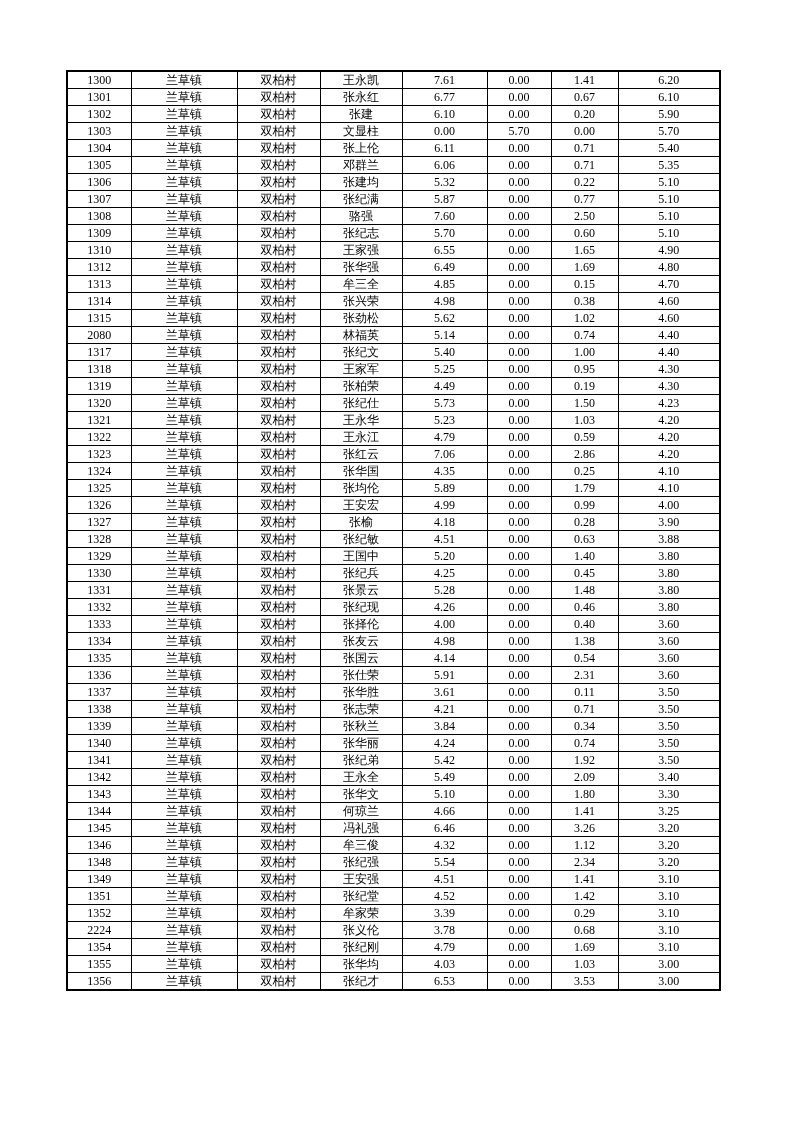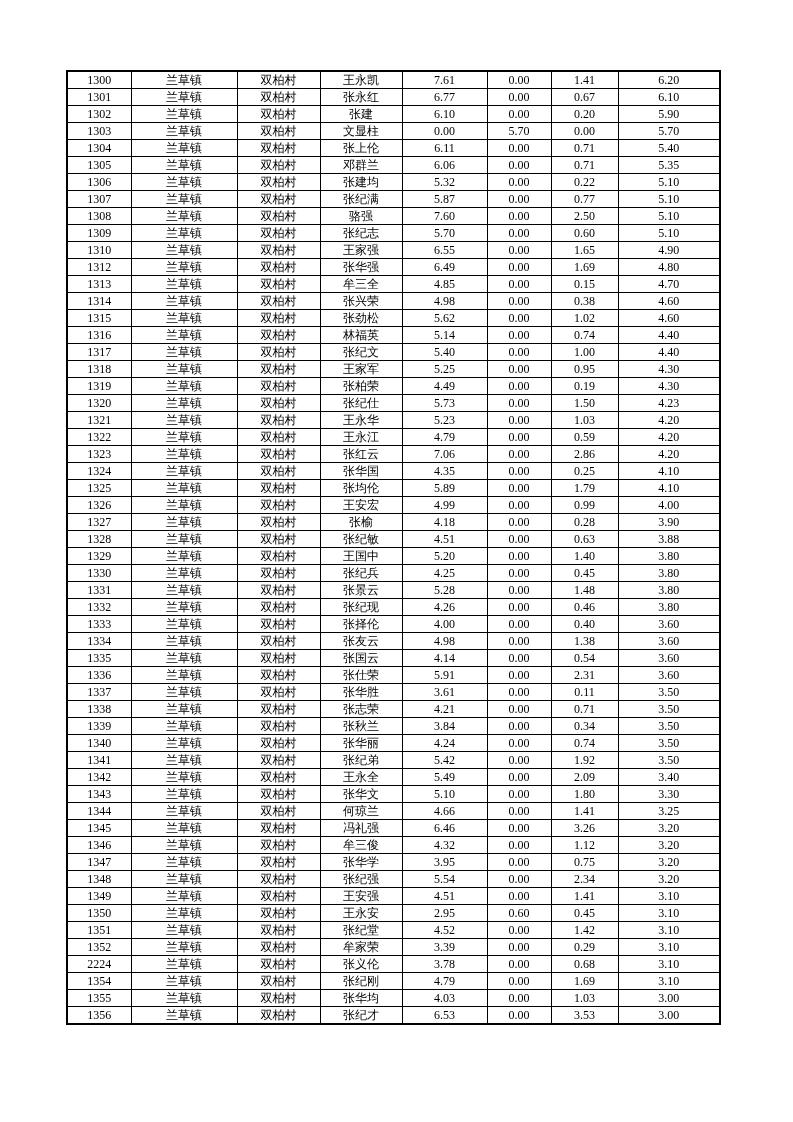--- a/index.html
+++ b/index.html
@@ -217,21 +217,21 @@
     <td>兰草镇</td>
     <td>双柏村</td>
     <td>张劲松</td>
     <td>5.62</td>
     <td>0.00</td>
     <td>1.02</td>
     <td>4.60</td>
   </tr>
 
   <tr>
-    <td>1316</td>
+    <td>2080</td>
     <td>兰草镇</td>
     <td>双柏村</td>
     <td>林福英</td>
     <td>5.14</td>
     <td>0.00</td>
     <td>0.74</td>
     <td>4.40</td>
   </tr>
 
   <tr>
@@ -557,30 +557,20 @@
     <td>1346</td>
     <td>兰草镇</td>
     <td>双柏村</td>
     <td>牟三俊</td>
     <td>4.32</td>
     <td>0.00</td>
     <td>1.12</td>
     <td>3.20</td>
   </tr>
 
-  <tr>
-    <td>1347</td>
-    <td>兰草镇</td>
-    <td>双柏村</td>
-    <td>张华学</td>
-    <td>3.95</td>
-    <td>0.00</td>
-    <td>0.75</td>
-    <td>3.20</td>
-  </tr>
 
   <tr>
     <td>1348</td>
     <td>兰草镇</td>
     <td>双柏村</td>
     <td>张纪强</td>
     <td>5.54</td>
     <td>0.00</td>
     <td>2.34</td>
     <td>3.20</td>
@@ -590,30 +580,20 @@
     <td>1349</td>
     <td>兰草镇</td>
     <td>双柏村</td>
     <td>王安强</td>
     <td>4.51</td>
     <td>0.00</td>
     <td>1.41</td>
     <td>3.10</td>
   </tr>
 
-  <tr>
-    <td>1350</td>
-    <td>兰草镇</td>
-    <td>双柏村</td>
-    <td>王永安</td>
-    <td>2.95</td>
-    <td>0.60</td>
-    <td>0.45</td>
-    <td>3.10</td>
-  </tr>
 
   <tr>
     <td>1351</td>
     <td>兰草镇</td>
     <td>双柏村</td>
     <td>张纪堂</td>
     <td>4.52</td>
     <td>0.00</td>
     <td>1.42</td>
     <td>3.10</td>

